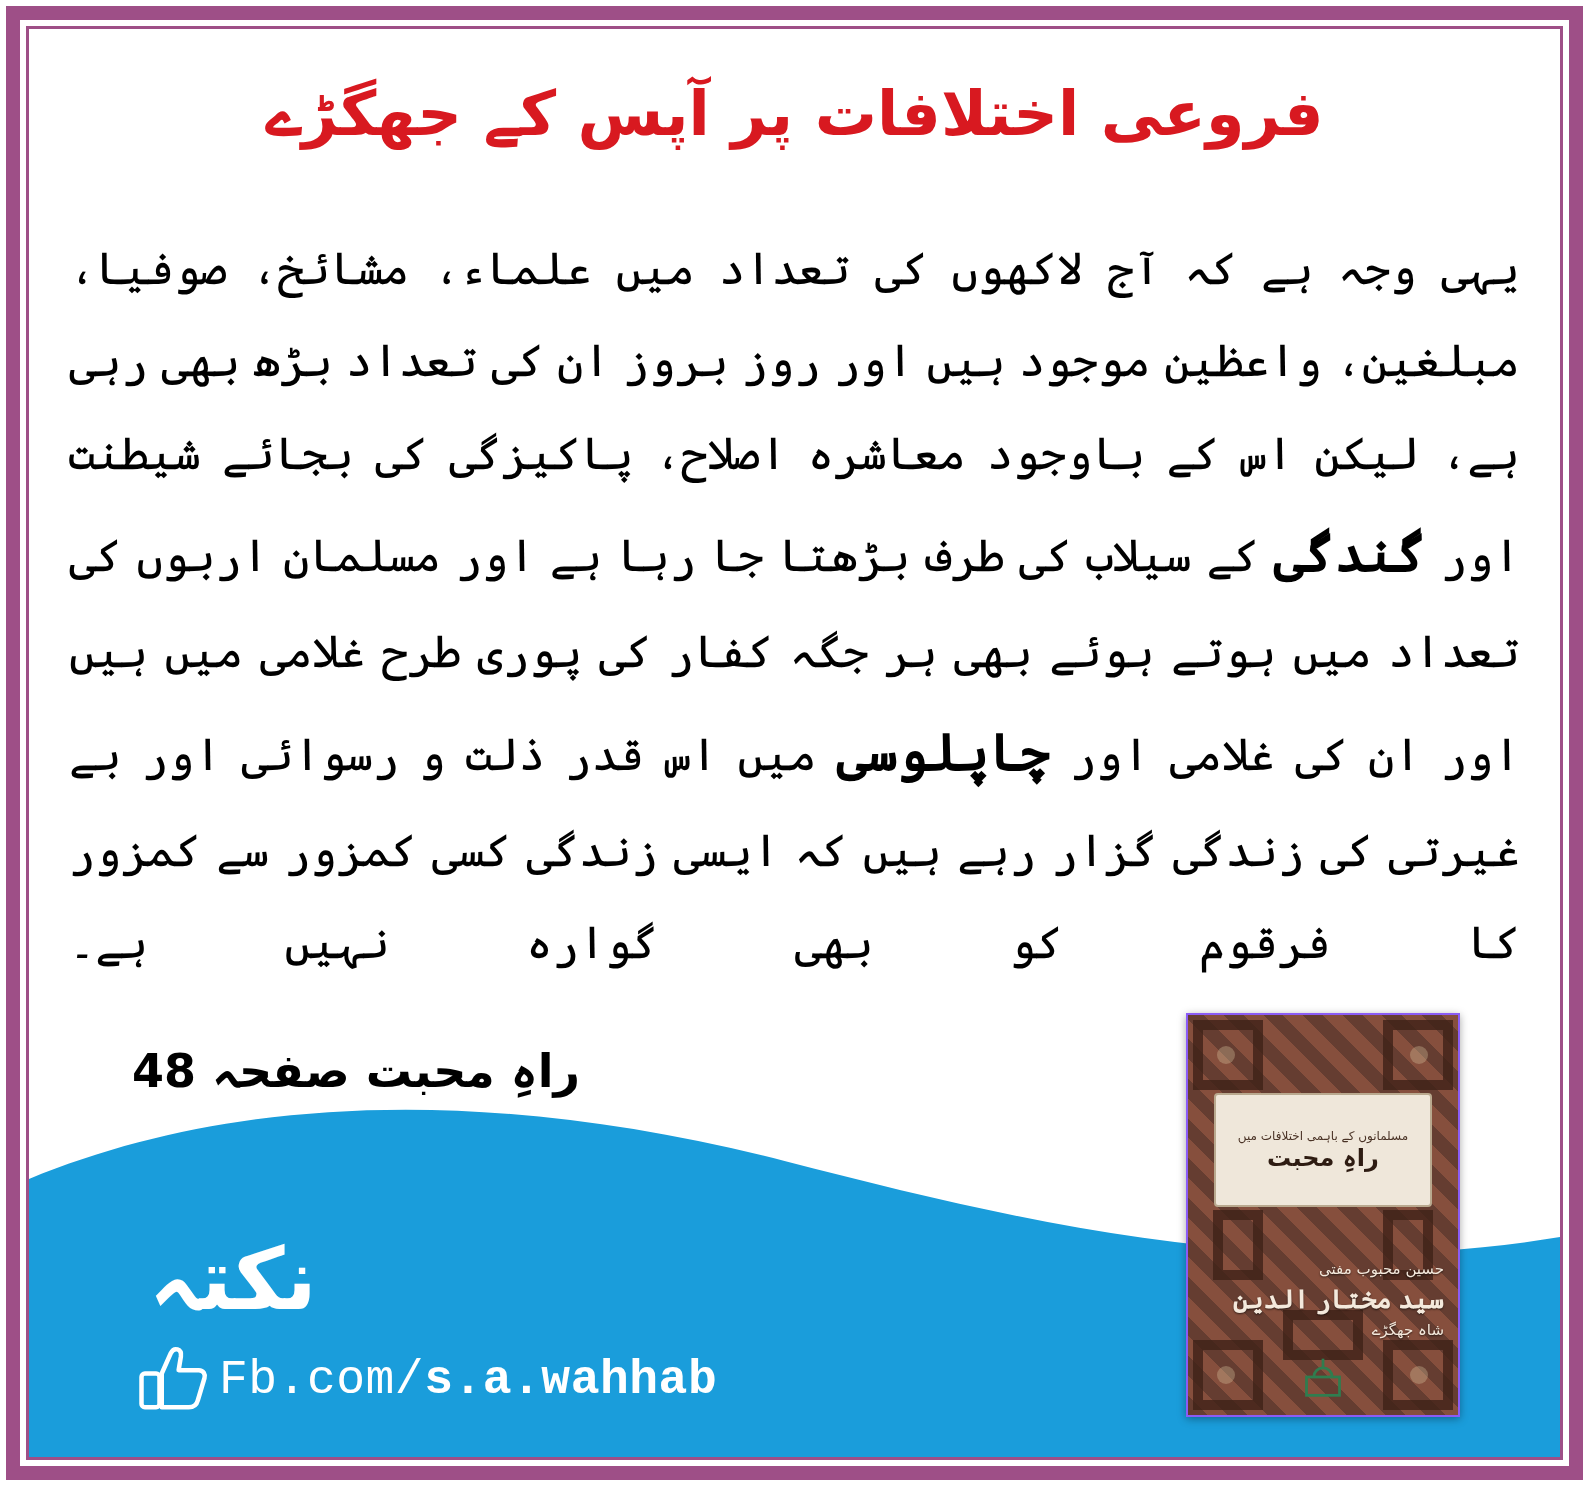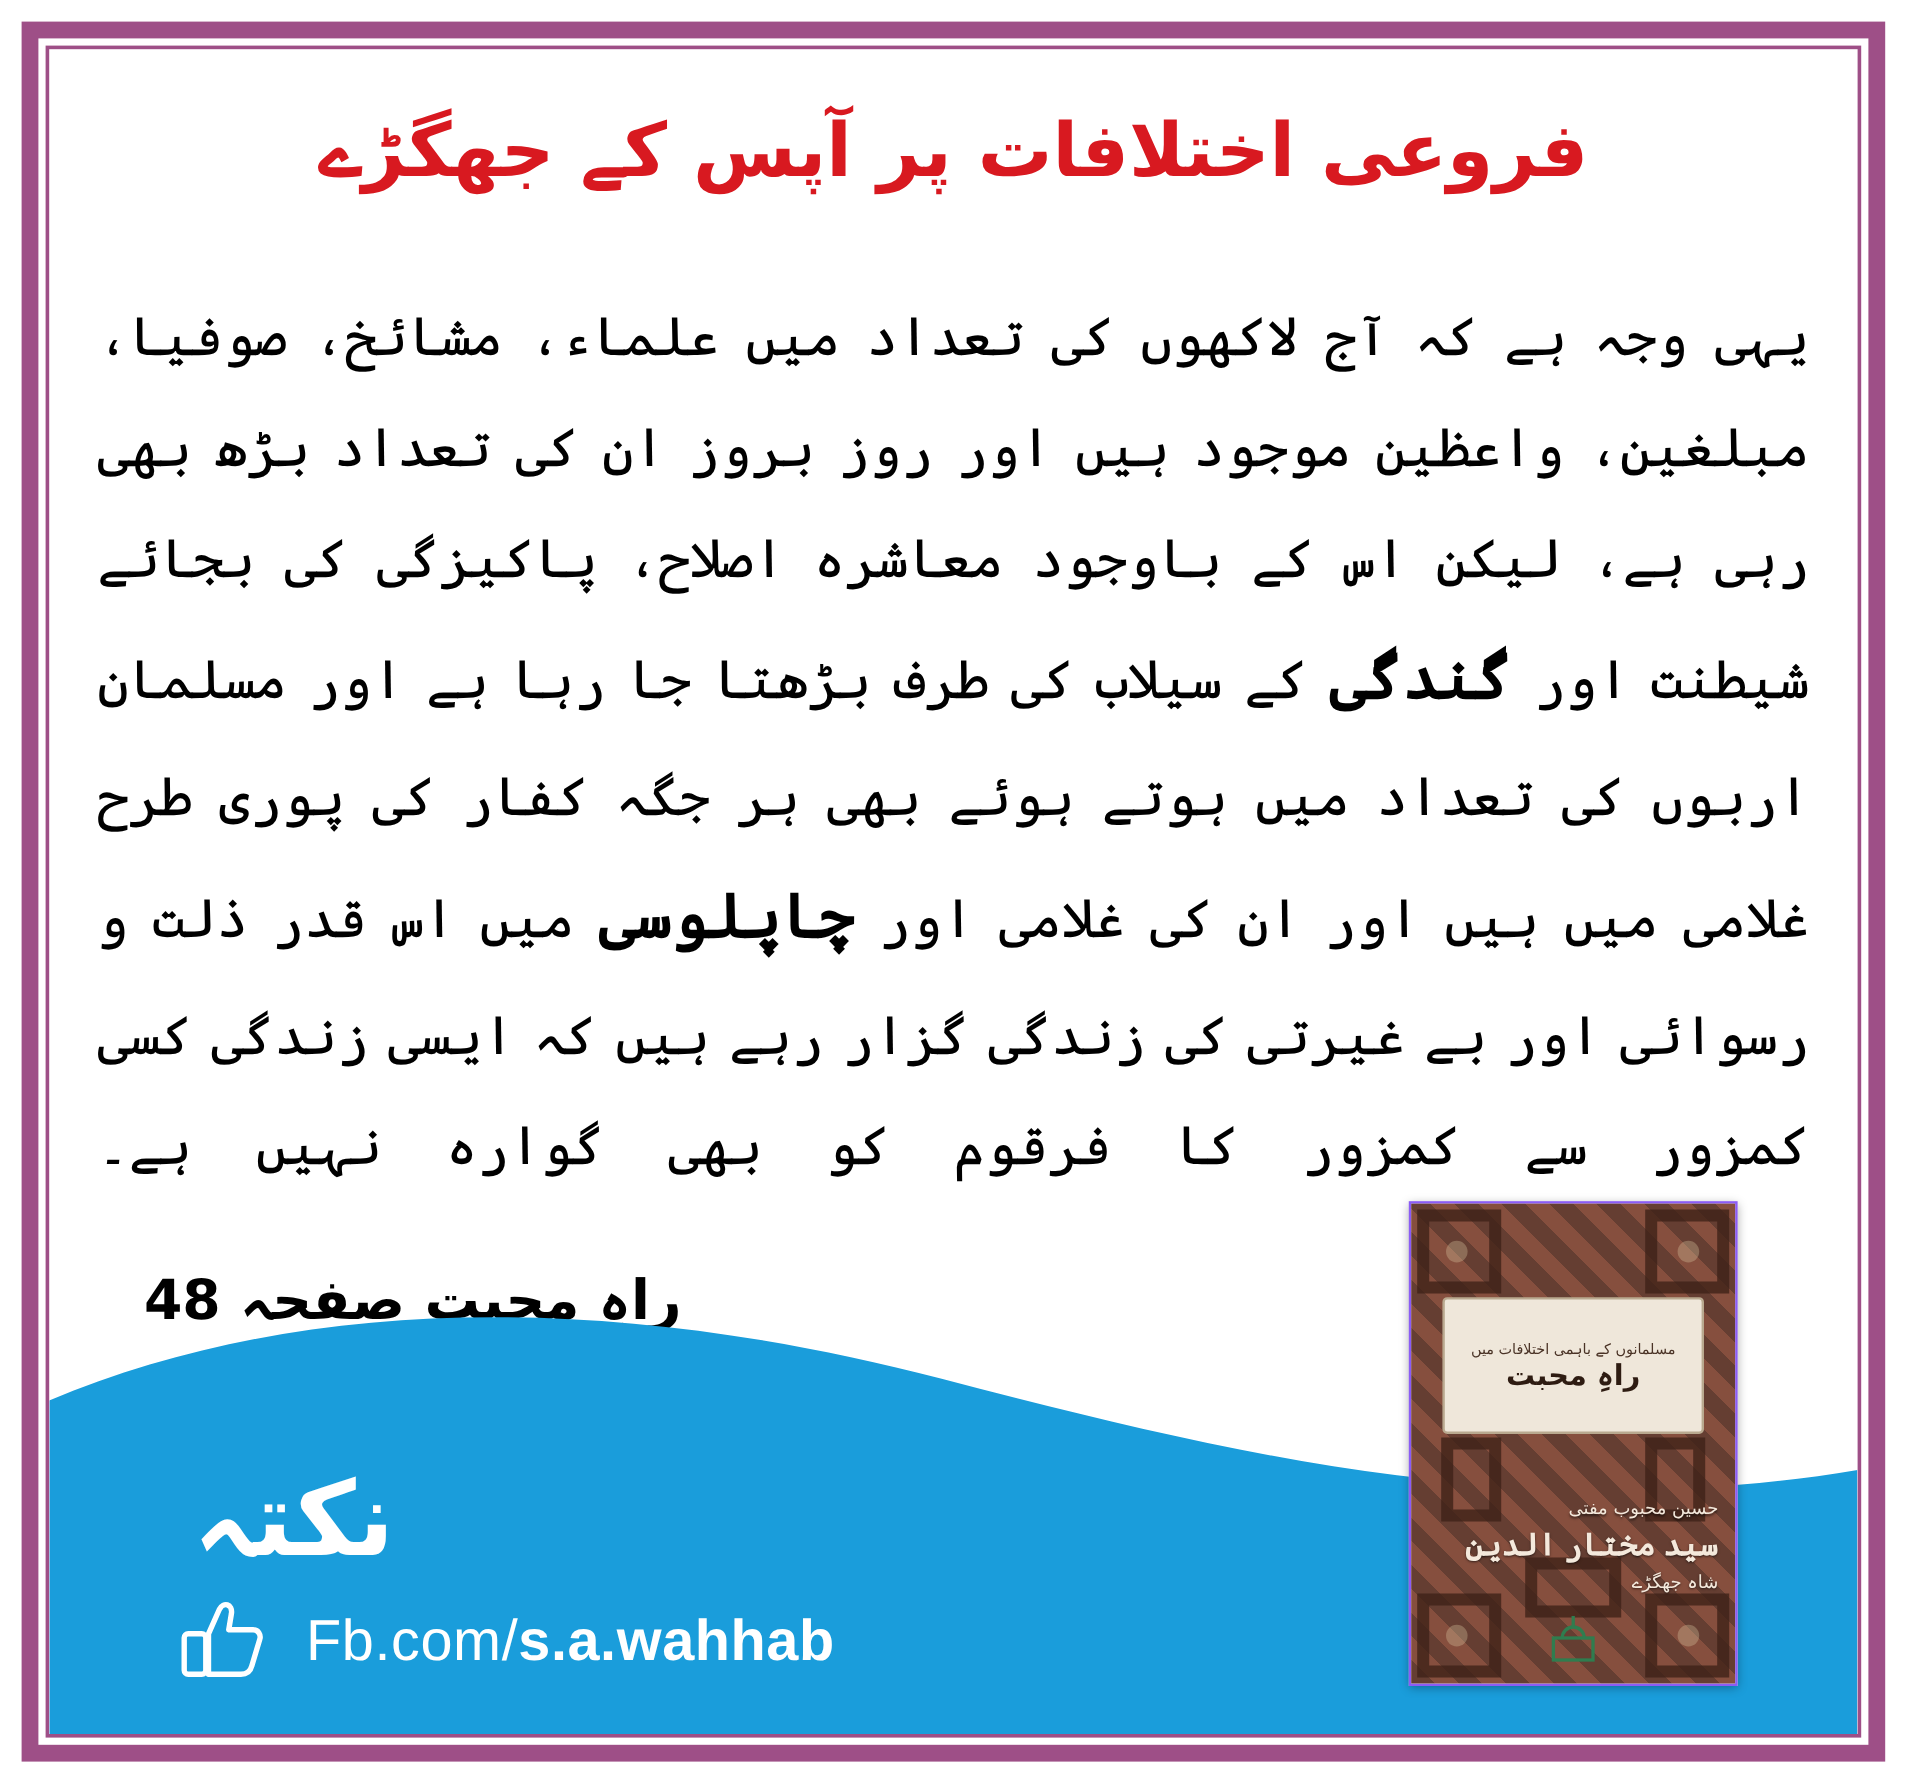--- a/index.html
+++ b/index.html
@@ -14,21 +14,21 @@
     overflow: hidden;
   }
 
   
   .poster {
     position: relative;
     box-sizing: border-box;
     width: 1589px;
     height: 1486px;
     background: #ffffff;
-    padding: 18px;
+    padding: 6px;
   }
   .frame-outer {
     position: relative;
     box-sizing: border-box;
     width: 100%;
     height: 100%;
     border: 14px solid #9e4f87;
     background: #ffffff;
     overflow: hidden;
   }
@@ -124,25 +124,24 @@
     font-family: "DejaVu Sans", sans-serif;
     font-size: 86px;
     font-weight: bold;
     letter-spacing: 2px;
   }
   .footer-url {
     position: absolute;
     left: 190px;
     bottom: 50px;
     color: #ffffff;
-    font-family: Liberation Sans, sans-serif;
+    font-family: Liberation Mono, monospace;
     font-size: 48px;
     direction: ltr;
     letter-spacing: .5px;
-    margin-left: 24px;
   }
   .footer-url .dom { font-weight: 400; }
   .footer-url .user { font-weight: bold; }
 
   .thumb-icon {
     position: absolute;
     left: 108px;
     bottom: 42px;
     width: 72px;
     height: 74px;

